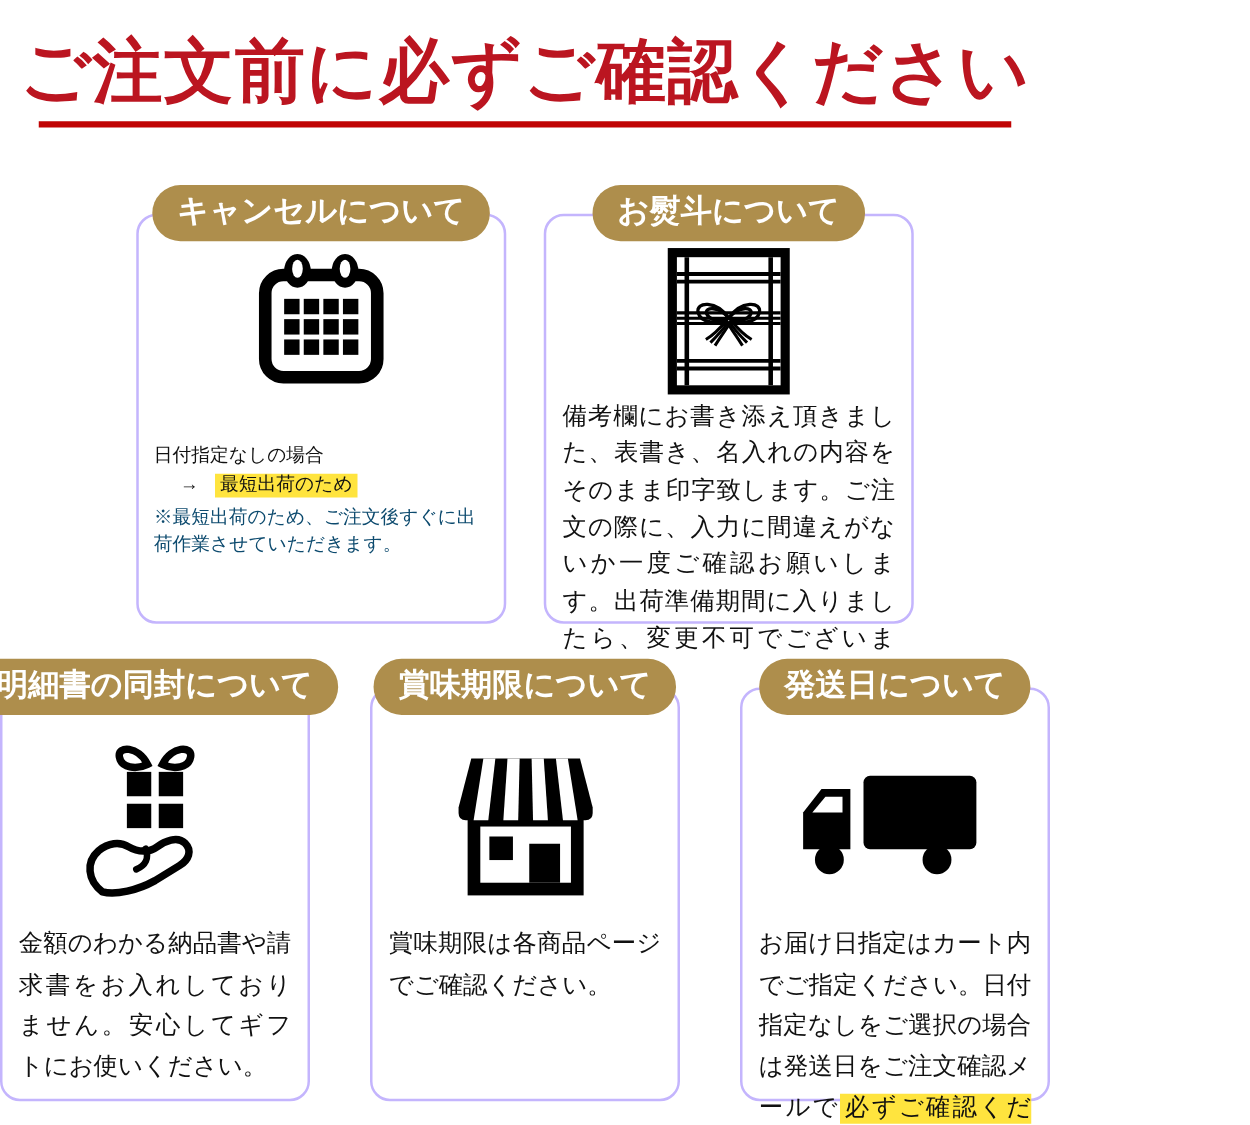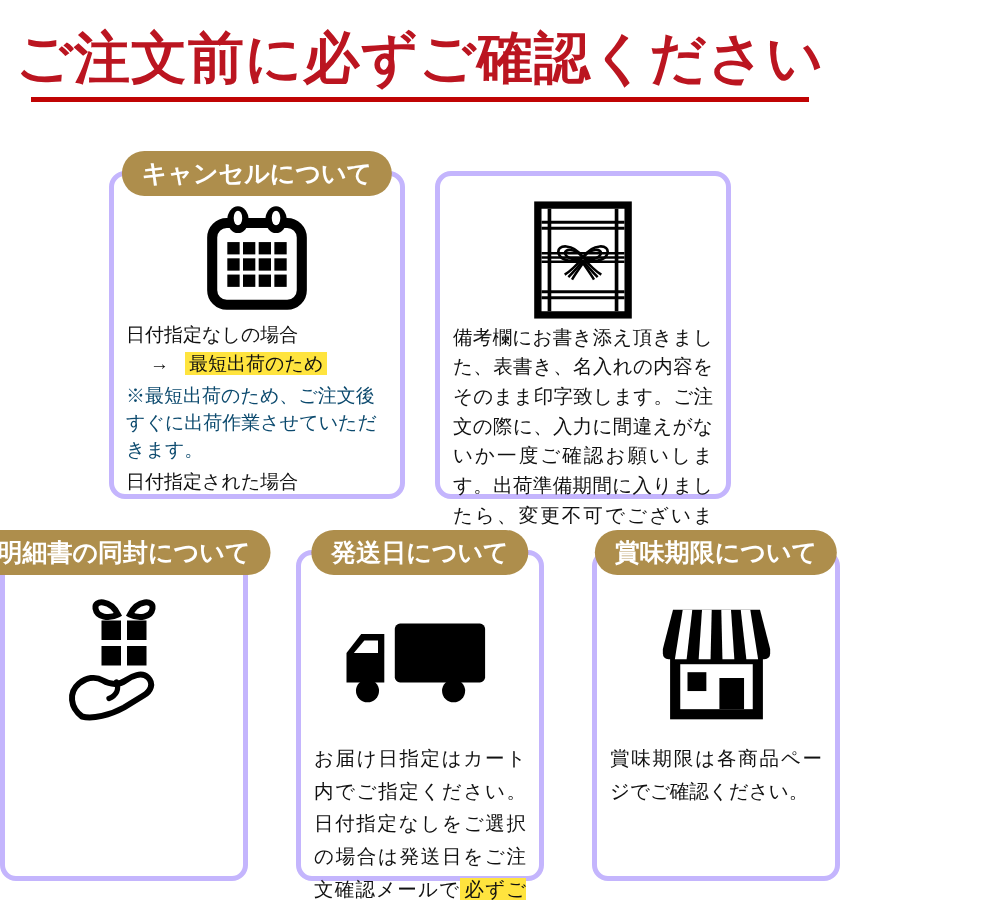--- a/index.html
+++ b/index.html
@@ -11,34 +11,35 @@
   .page{position:relative;width:840px;height:900px;}
   .title{
     margin:0;padding-top:22px;text-align:center;
     font-size:56px;line-height:1.3;font-weight:700;color:#bb1520;letter-spacing:1px;
   }
   .underline{width:778px;height:5px;background:#c00404;margin:2px auto 0;}
   .row{display:flex;justify-content:center;}
   .row-1{margin-top:69px;gap:30px;}
   .row-2{margin-top:51px;gap:48px;}
   .card{
-    position:relative;background:#fff;border:5px solid #c4b5fd;border-radius:16px;
+    position:relative;background:#fff;border:2px solid #c4b5fd;border-radius:16px;
     box-sizing:border-box;
+    font-family:Liberation Mono, monospace;
   }
   .row-1 .card{width:296px;height:328px;}
   .row-2 .card{width:298px;height:331px;}
   .badge{
     position:absolute;top:-25px;left:50%;transform:translateX(-50%);
     background:#ae8e4c;color:#ffffff;font-weight:700;font-size:25px;line-height:1;
     padding:10px 20px;border-radius:26px;white-space:nowrap;text-align:center;
   }
   .icon-wrap{display:flex;justify-content:center;align-items:center;}
   .row-1 .icon-wrap{height:116px;margin-top:26px;}
   .row-2 .icon-wrap{height:150px;margin-top:34px;}
-  .c1{padding:4px 18px 0 12px;font-size:19px;line-height:1.42;color:#111;}
+  .c1{padding:4px 18px 0 12px;font-size:15px;line-height:1.42;color:#111;margin-top:36px;}
   .case-result{padding-left:24px;margin:2px 0 3px;}
   .case-result .arrow{margin-right:16px;}
   .note{color:#0c4a6e;margin:5px 0;}
   .hl{background:#ffe43e;padding:1px 4px;}
   .body-justify{padding:5px 13px 0;font-size:19.5px;line-height:1.52;text-align:justify;color:#111;}
   .body2{padding:4px 13px 0;font-size:19.5px;line-height:1.68;text-align:justify;color:#111;}
   svg{display:block;}
 </style>
 </head>
 <body>
@@ -74,25 +75,25 @@
               <rect x="65.5" y="63" width="11" height="11"></rect>
           </g>
         </svg>
       </div>
       <div class="c1">
         <div>日付指定なしの場合</div>
         <div class="case-result">
           <span class="arrow">→</span><span class="hl">最短出荷のため</span>
         </div>
         <div class="note">※最短出荷のため、ご注文後すぐに出荷作業させていただきます。</div>
-        <div>日付指定された場合</div>
       </div>
     </section>
 
     <section class="card">
+      <div class="badge">お熨斗について</div>
       <div class="icon-wrap">
         <svg width="122" height="122" viewBox="0 0 100 100" aria-hidden="true">
           <rect x="13" y="5" width="74" height="90" fill="#fff" stroke="#000" stroke-width="6"></rect>
           <line x1="22.5" y1="8" x2="22.5" y2="92" stroke="#000" stroke-width="3"></line>
           <line x1="77.5" y1="8" x2="77.5" y2="92" stroke="#000" stroke-width="3"></line>
           <line x1="16" y1="19" x2="84" y2="19" stroke="#000" stroke-width="2.5"></line>
           <line x1="16" y1="24" x2="84" y2="24" stroke="#000" stroke-width="2.5"></line>
           <line x1="16" y1="76" x2="84" y2="76" stroke="#000" stroke-width="2.5"></line>
           <line x1="16" y1="81" x2="84" y2="81" stroke="#000" stroke-width="2.5"></line>
           <line x1="16" y1="44.5" x2="84" y2="44.5" stroke="#000" stroke-width="2"></line>
@@ -132,36 +133,21 @@
           <g fill="#000">
             <rect x="35" y="21" width="13" height="13"></rect>
               <rect x="52" y="21" width="13" height="13"></rect>
             <rect x="35" y="38" width="13" height="13"></rect>
               <rect x="52" y="38" width="13" height="13"></rect>
           </g>
           <path d="M22,85 C14,79 13,69 20,63 C25,59 31,58 36,61 C41,64 47,64 51,61 C55,58 62,55 66,59 C70,63 68,68 63,71 L50,79 C41,84 29,87 22,85 Z" fill="#fff" stroke="#000" stroke-width="4" stroke-linejoin="round"></path>
           <path d="M40,73 C45,71 47,67 45,62" fill="none" stroke="#000" stroke-width="3.5" stroke-linecap="round"></path>
         </svg>
       </div>
-    </section>
-
-    <section class="card">
-      <div class="badge">発送日について</div>
-      <div class="icon-wrap">
-        <svg width="168" height="105" viewBox="0 0 160 100" aria-hidden="true">
-          <rect x="56" y="12" width="86" height="56" rx="5" fill="#000"></rect>
-          <path d="M10,40 L24,22 H46 V68 H10 Z" fill="#000"></path>
-          <path d="M17,40 L27,28 H40 V40 Z" fill="#fff"></path>
-          <circle cx="30" cy="76" r="11" fill="#000"></circle>
-          <circle cx="112" cy="76" r="11" fill="#000"></circle>
-        </svg>
-      </div>
-      <div class="body2">
-        <span>お届け日指定はカート内でご指定ください。日付指定なしをご選択の場合は発送日をご注文確認メールで</span><span class="hl">必ずご確認ください。</span>
-      </div>
+      <div class="body2">金額のわかる納品書や請求書をお入れしておりません。安心してギフトにお使いください。</div>
     </section>
 
     <section class="card">
       <div class="badge">賞味期限について</div>
       <div class="icon-wrap">
         <svg width="145" height="145" viewBox="0 0 100 100" aria-hidden="true">
           <rect x="21.5" y="47" width="57" height="38" fill="#fff" stroke="#000" stroke-width="7"></rect>
           <path d="M13,40 L20,13 L80,13 L87,40 L87,43 Q87,47 83,47 L17,47 Q13,47 13,43 Z" fill="#000"></path>
           <g fill="#fff">
             <polygon points="26.7,13 33.3,13 29.4,47 21.3,47"></polygon>
@@ -169,14 +155,30 @@
             <polygon points="53.3,13 60,13 62.3,47 54.1,47"></polygon>
             <polygon points="66.7,13 73.3,13 78.7,47 70.6,47"></polygon>
           </g>
           <rect x="30" y="56" width="13" height="13" fill="#000"></rect>
           <rect x="52" y="60" width="17" height="21.5" fill="#000"></rect>
         </svg>
       </div>
       <div class="body2">賞味期限は各商品ページでご確認ください。</div>
     </section>
 
+    <section class="card">
+      <div class="badge">発送日について</div>
+      <div class="icon-wrap">
+        <svg width="168" height="105" viewBox="0 0 160 100" aria-hidden="true">
+          <rect x="56" y="12" width="86" height="56" rx="5" fill="#000"></rect>
+          <path d="M10,40 L24,22 H46 V68 H10 Z" fill="#000"></path>
+          <path d="M17,40 L27,28 H40 V40 Z" fill="#fff"></path>
+          <circle cx="30" cy="76" r="11" fill="#000"></circle>
+          <circle cx="112" cy="76" r="11" fill="#000"></circle>
+        </svg>
+      </div>
+      <div class="body2">
+        <span>お届け日指定はカート内でご指定ください。日付指定なしをご選択の場合は発送日をご注文確認メールで</span><span class="hl">必ずご確認ください。</span>
+      </div>
+    </section>
+
   </div>
 </div>
 
 </body></html>

